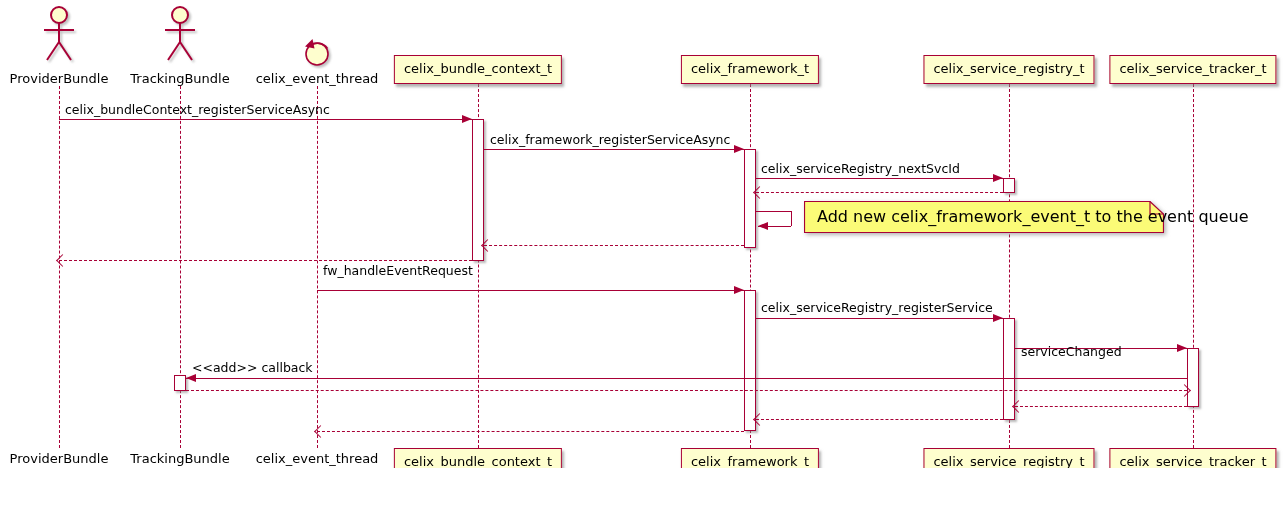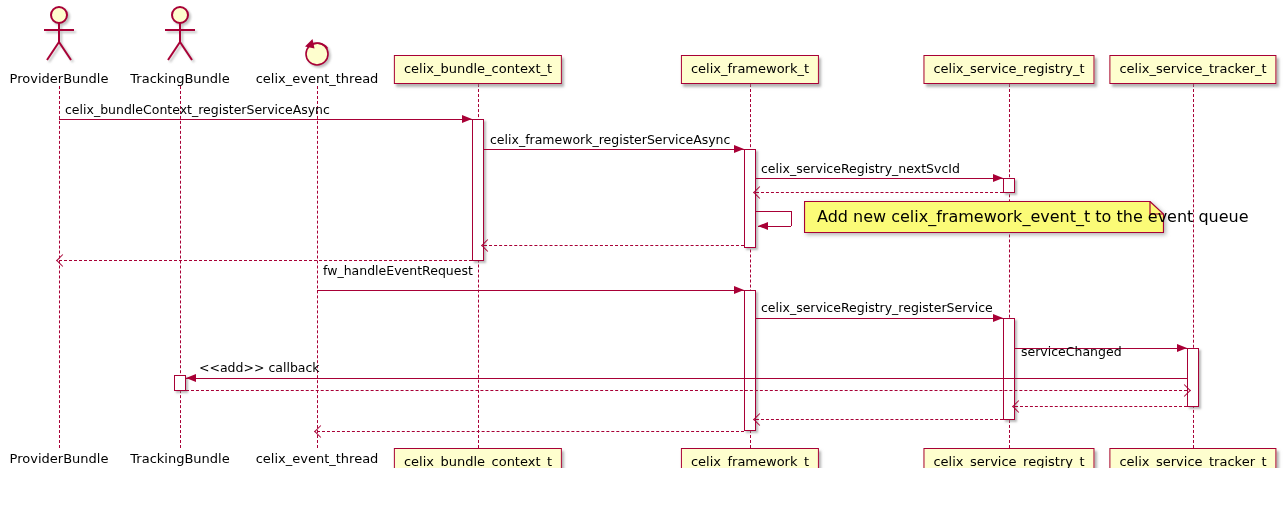--- a/index.html
+++ b/index.html
@@ -144,21 +144,21 @@
   <div class="head-r" style="left:734px;top:285.5px;"></div>
 
   <div class="mlabel" style="left:761px;top:301px;">celix_serviceRegistry_registerService</div>
   <div class="line" style="left:756px;top:318px;width:247px;"></div>
   <div class="head-r" style="left:993px;top:313.5px;"></div>
 
   <div class="mlabel" style="left:1021px;top:331px;margin-top:14px;">serviceChanged</div>
   <div class="line" style="left:1015px;top:348px;width:172px;"></div>
   <div class="head-r" style="left:1177px;top:343.5px;"></div>
 
-  <div class="mlabel" style="left:199px;top:361px;">&lt;&lt;add&gt;&gt; callback</div>
+  <div class="mlabel" style="left:192px;top:361px;">&lt;&lt;add&gt;&gt; callback</div>
   <div class="line" style="left:186px;top:378px;width:1001px;"></div>
   <div class="head-l" style="left:186px;top:373.5px;"></div>
 
   <div class="line dash" style="left:186px;top:390px;width:1001px;"></div>
   <div class="chev-r" style="left:1180px;top:386px;"></div>
 
   <div class="line dash" style="left:1015px;top:406px;width:172px;"></div>
   <div class="chev-l" style="left:1014px;top:402px;"></div>
 
   <div class="line dash" style="left:756px;top:419px;width:247px;"></div>

